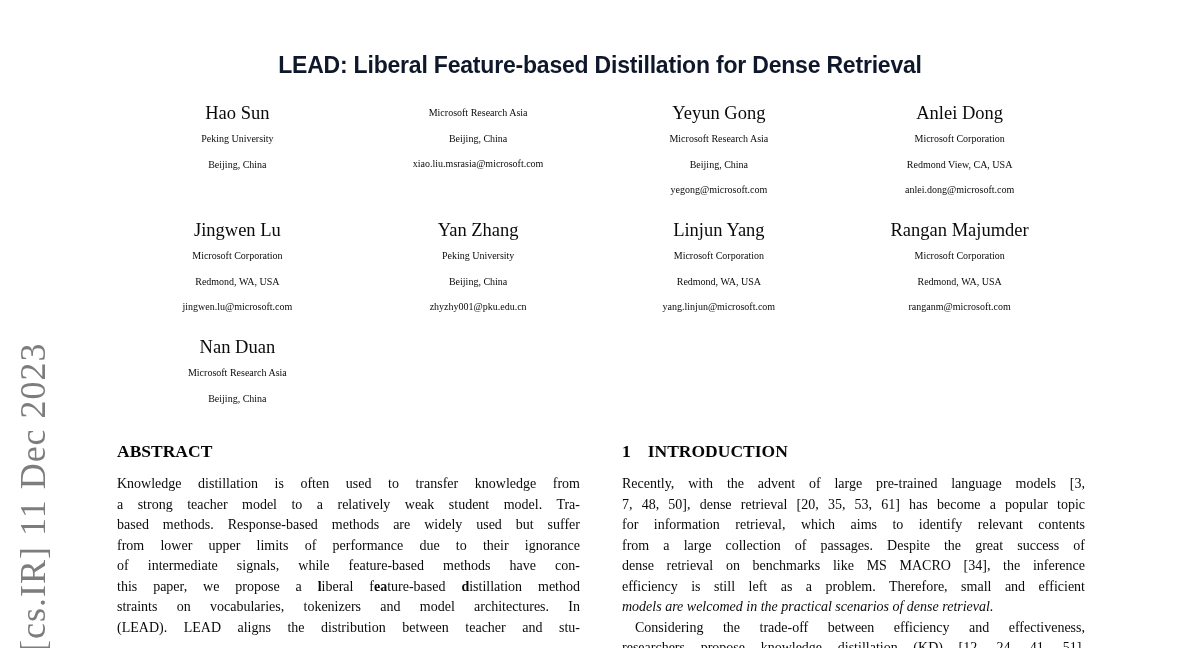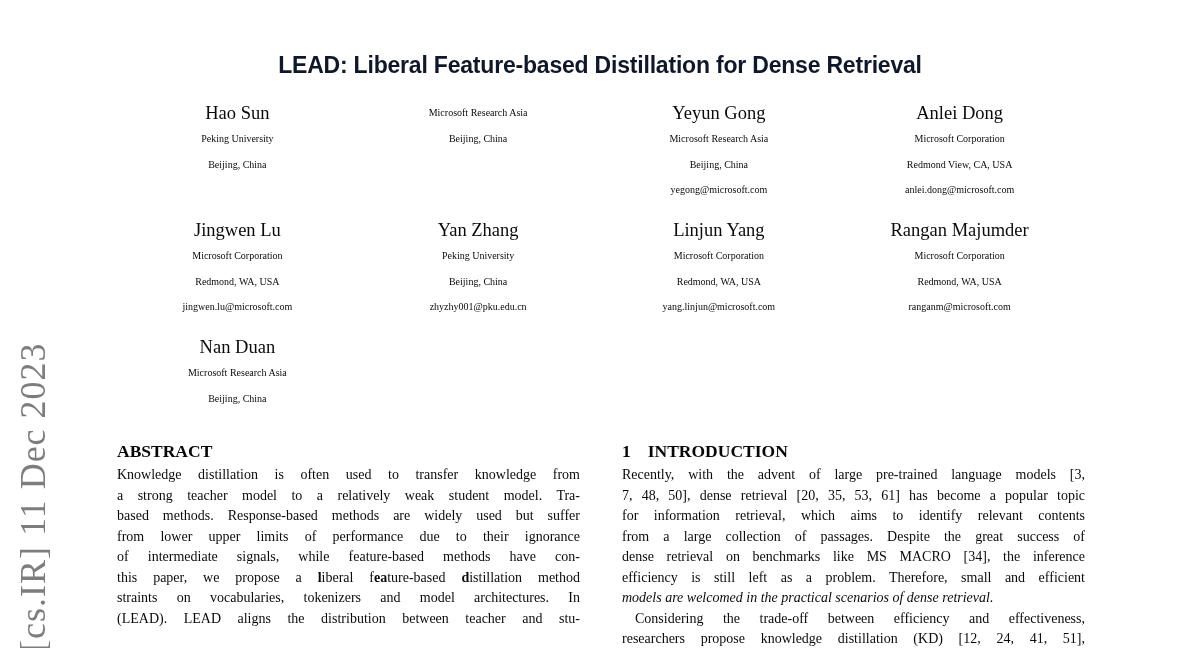--- a/index.html
+++ b/index.html
@@ -56,21 +56,21 @@
     top: 441px;
     width: 968px;
     display: flex;
     gap: 42px;
   }
   .col { width: 463px; }
   .sec-head {
     font-weight: 700;
     font-size: 17.5px;
     line-height: 21px;
-    margin-bottom: 3px;
+    margin-bottom: 12px;
     color: #060606;
   }
   .sec-head .num { margin-right: 17px; }
   .line {
     font-size: 14px;
     line-height: 20.5px;
     text-align: justify;
     text-align-last: justify;
   }
   .line.endp { text-align-last: left; font-style: italic; }
@@ -88,20 +88,21 @@
 
   <div class="authors">
     <div class="author">
       <div class="name">Hao Sun</div>
       <div class="aff">Peking University</div>
       <div class="loc">Beijing, China</div>
     </div>
     <div class="author">
       <div class="aff">Microsoft Research Asia</div>
       <div class="loc">Beijing, China</div>
+      <div class="email">xiao.liu.msrasia@microsoft.com</div>
     </div>
     <div class="author">
       <div class="name">Yeyun Gong</div>
       <div class="aff">Microsoft Research Asia</div>
       <div class="loc">Beijing, China</div>
       <div class="email">yegong@microsoft.com</div>
     </div>
     <div class="author">
       <div class="name">Anlei Dong</div>
       <div class="aff">Microsoft Corporation</div>

